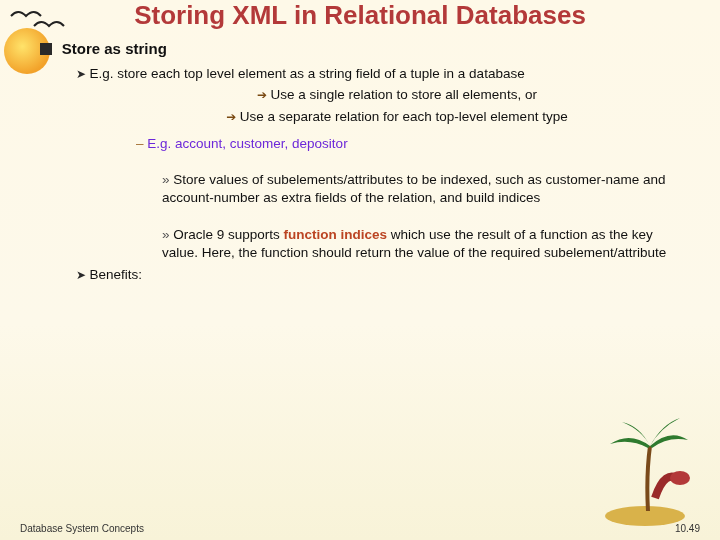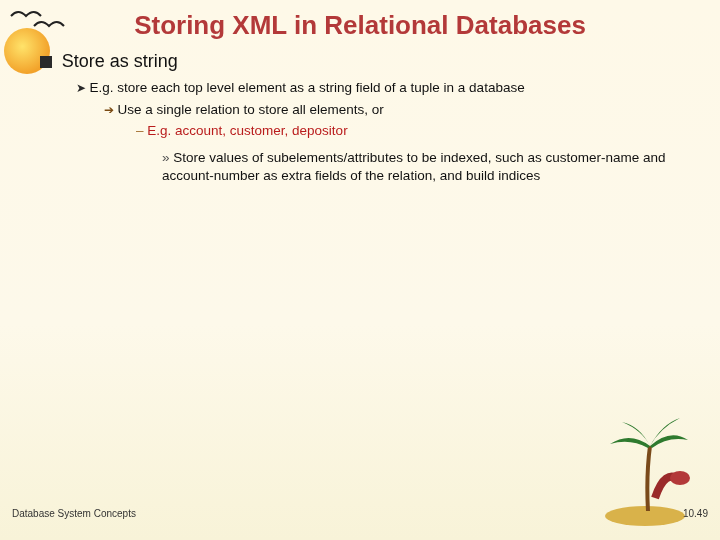--- a/index.html
+++ b/index.html
@@ -7,44 +7,43 @@
     width: 720px; height: 540px;
     background: linear-gradient(to bottom, #fef9e8 0%, #fdf9ea 60%, #f8f3d8 100%);
     font-family: Arial, Helvetica, sans-serif;
     position: relative; overflow: hidden;
   }
   .title {
     text-align: center;
     font-size: 26px;
     font-weight: bold;
     color: #b33939;
-    padding-top: 10px;
     padding-bottom: 8px;
   }
   .content {
     padding: 0 30px 0 40px;
     font-size: 13.5px;
     color: #111;
     line-height: 1.35;
   }
   .l1 { margin-left: 0; margin-bottom: 6px; }
   .l1 .bullet { display:inline-block; width:12px; height:12px; background:#2a2a2a; vertical-align:middle; margin-right:6px; position:relative; top:-1px; }
-  .l1 .txt { font-weight:normal; font-size:18px; }
+  .l1 .txt { font-weight:bold; font-size:15px; }
   .l2 { margin-left: 36px; margin-top: 4px; }
   .l2::before { content: "➤ "; color:#2a2a2a; font-size:12px; }
-  .l3 { margin-left: 64px; margin-top: 3px; }
+  .l3 { margin-left: 64px; margin-top: 3px; text-align: center; }
   .l3::before { content: "➔ "; color:#7a4a12; font-size:12px; }
-  .l4 { margin-left: 96px; margin-top: 3px; color:#b91c1c; }
+  .l4 { margin-left: 96px; margin-top: 9px; color:#6d28d9; }
   .l4::before { content: "– "; color:#a06a2a; }
-  .l5 { margin-left: 122px; margin-top: 9px; }
+  .l5 { margin-left: 122px; margin-top: 18px; }
   .l5::before { content: "» "; color:#555; }
   .footer {
-    position:absolute; bottom:21px; left:0; width:100%;
+    position:absolute; bottom:6px; left:0; width:100%;
     display:flex; justify-content:space-between;
-    font-size:10px; color:#333; padding:0 12px;
+    font-size:10px; color:#333; padding:0 20px;
   }
   .fn { color:#bb4422; font-weight:bold; }
   .bird-left { position:absolute; top:6px; left:6px; }
   .sun { position:absolute; top:28px; left:4px; width:46px; height:46px;
          background: radial-gradient(circle at 40% 40%, #ffe36a 0%, #f2a22a 70%);
          border-radius:50%; }
   .palm { position:absolute; right:30px; bottom:14px; width:90px; height:110px; }
   .boldtxt { font-weight:bold; }
 </style>
 </head>
@@ -72,25 +71,30 @@
 <div class="content">
 
   <div class="l1">
     <span class="bullet"></span>
     <span class="txt">Store as string</span>
   </div>
 
   <div class="l2">E.g. store each top level element as a string field of a tuple in a database</div>
 
   <div class="l3">Use a single relation to store all elements, or</div>
+  <div class="l3">Use a separate relation for each top-level element type</div>
 
   <div class="l4">E.g.  account, customer, depositor</div>
 
   <div class="l5">Store values of subelements/attributes to be indexed, such as customer-name and account-number as extra fields of the relation, and build indices</div>
+  <div class="l5">
+    <span>Oracle 9 supports </span><span class="fn">function indices</span><span> which use the result of a function as the key value.  Here, the function should return the value of the required subelement/attribute</span>
+  </div>
 
+  <div class="l2">Benefits:</div>
 
 
 </div>
 
 <div class="footer">
   <span>Database System Concepts</span>
   <span>10.49</span>
 </div>
 
 </body></html>

